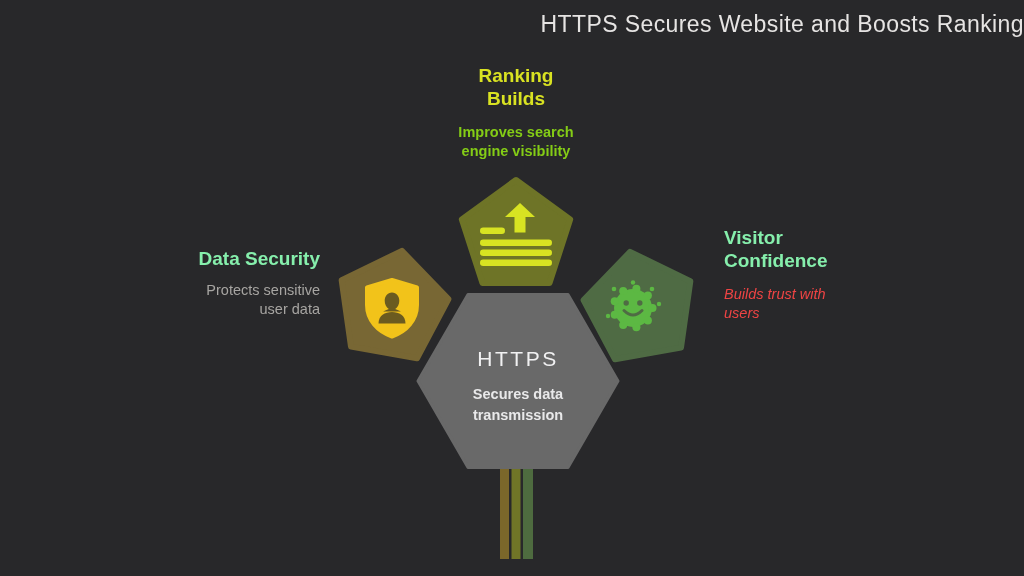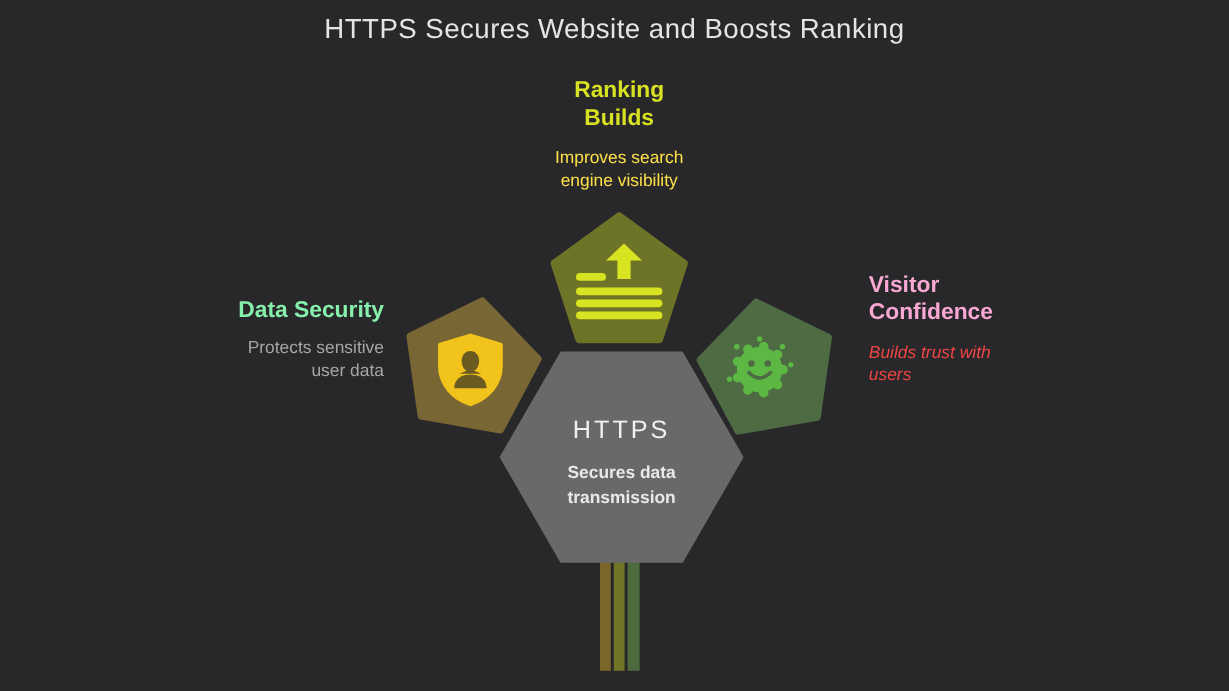--- a/index.html
+++ b/index.html
@@ -27,21 +27,21 @@
     position:absolute;top:347px;left:418px;width:200px;text-align:center;
   }
   .hex-label{font-size:21px;font-weight:400;letter-spacing:2.5px;}
   .hex-sub{font-size:14.5px;line-height:1.42;margin:13px auto 0;width:140px;}
 </style>
 </head>
 <body>
 
 <div class="stage" style="background: rgb(40, 40, 42);">
 
-  <h1 class="title" style="color: rgb(230, 228, 227);">HTTPS Secures Website and Boosts Ranking</h1>
+  <h1 class="title" style="color: rgb(230, 228, 227); text-align: right;">HTTPS Secures Website and Boosts Ranking</h1>
 
   <svg class="diagram-svg" width="1024" height="576" viewBox="0 0 1024 576">
 
     <g>
       <rect x="500" y="468" width="9" height="91" fill="#7b672a"></rect>
       <rect x="511.5" y="468" width="9" height="91" fill="#707527"></rect>
       <rect x="523" y="468" width="10" height="91" fill="#4e6b3f"></rect>
     </g>
 
     <g transform="translate(392,307) rotate(10)">
@@ -96,26 +96,26 @@
     <polygon points="418,381 468,294.5 568,294.5 618,381 568,467.5 468,467.5" stroke-width="3" stroke-linejoin="round" fill="#696969" style="stroke: rgb(105, 105, 105);"></polygon>
   </svg>
 
   <div class="hex-text">
     <div class="hex-label" style="color: rgb(241, 241, 242);">HTTPS</div>
     <div class="hex-sub" style="color: rgb(233, 233, 234); font-weight: bold;">Secures data transmission</div>
   </div>
 
   <div class="label-group lg-top">
     <div class="heading" style="color: rgb(217, 226, 34);">Ranking Builds</div>
-    <div class="sub" style="color: #fde047;">Improves search engine visibility</div>
+    <div class="sub" style="color: #84cc16; font-weight: bold;">Improves search engine visibility</div>
   </div>
 
   <div class="label-group lg-left">
     <div class="heading" style="color: #86efac;">Data Security</div>
     <div class="sub" style="color: rgb(167, 165, 162);">Protects sensitive user data</div>
   </div>
 
   <div class="label-group lg-right">
-    <div class="heading" style="color: #f9a8d4;">Visitor Confidence</div>
+    <div class="heading" style="color: #86efac;">Visitor Confidence</div>
     <div class="sub" style="color: #ef4444; font-style: italic;">Builds trust with users</div>
   </div>
 
 </div>
 
 </body></html>

